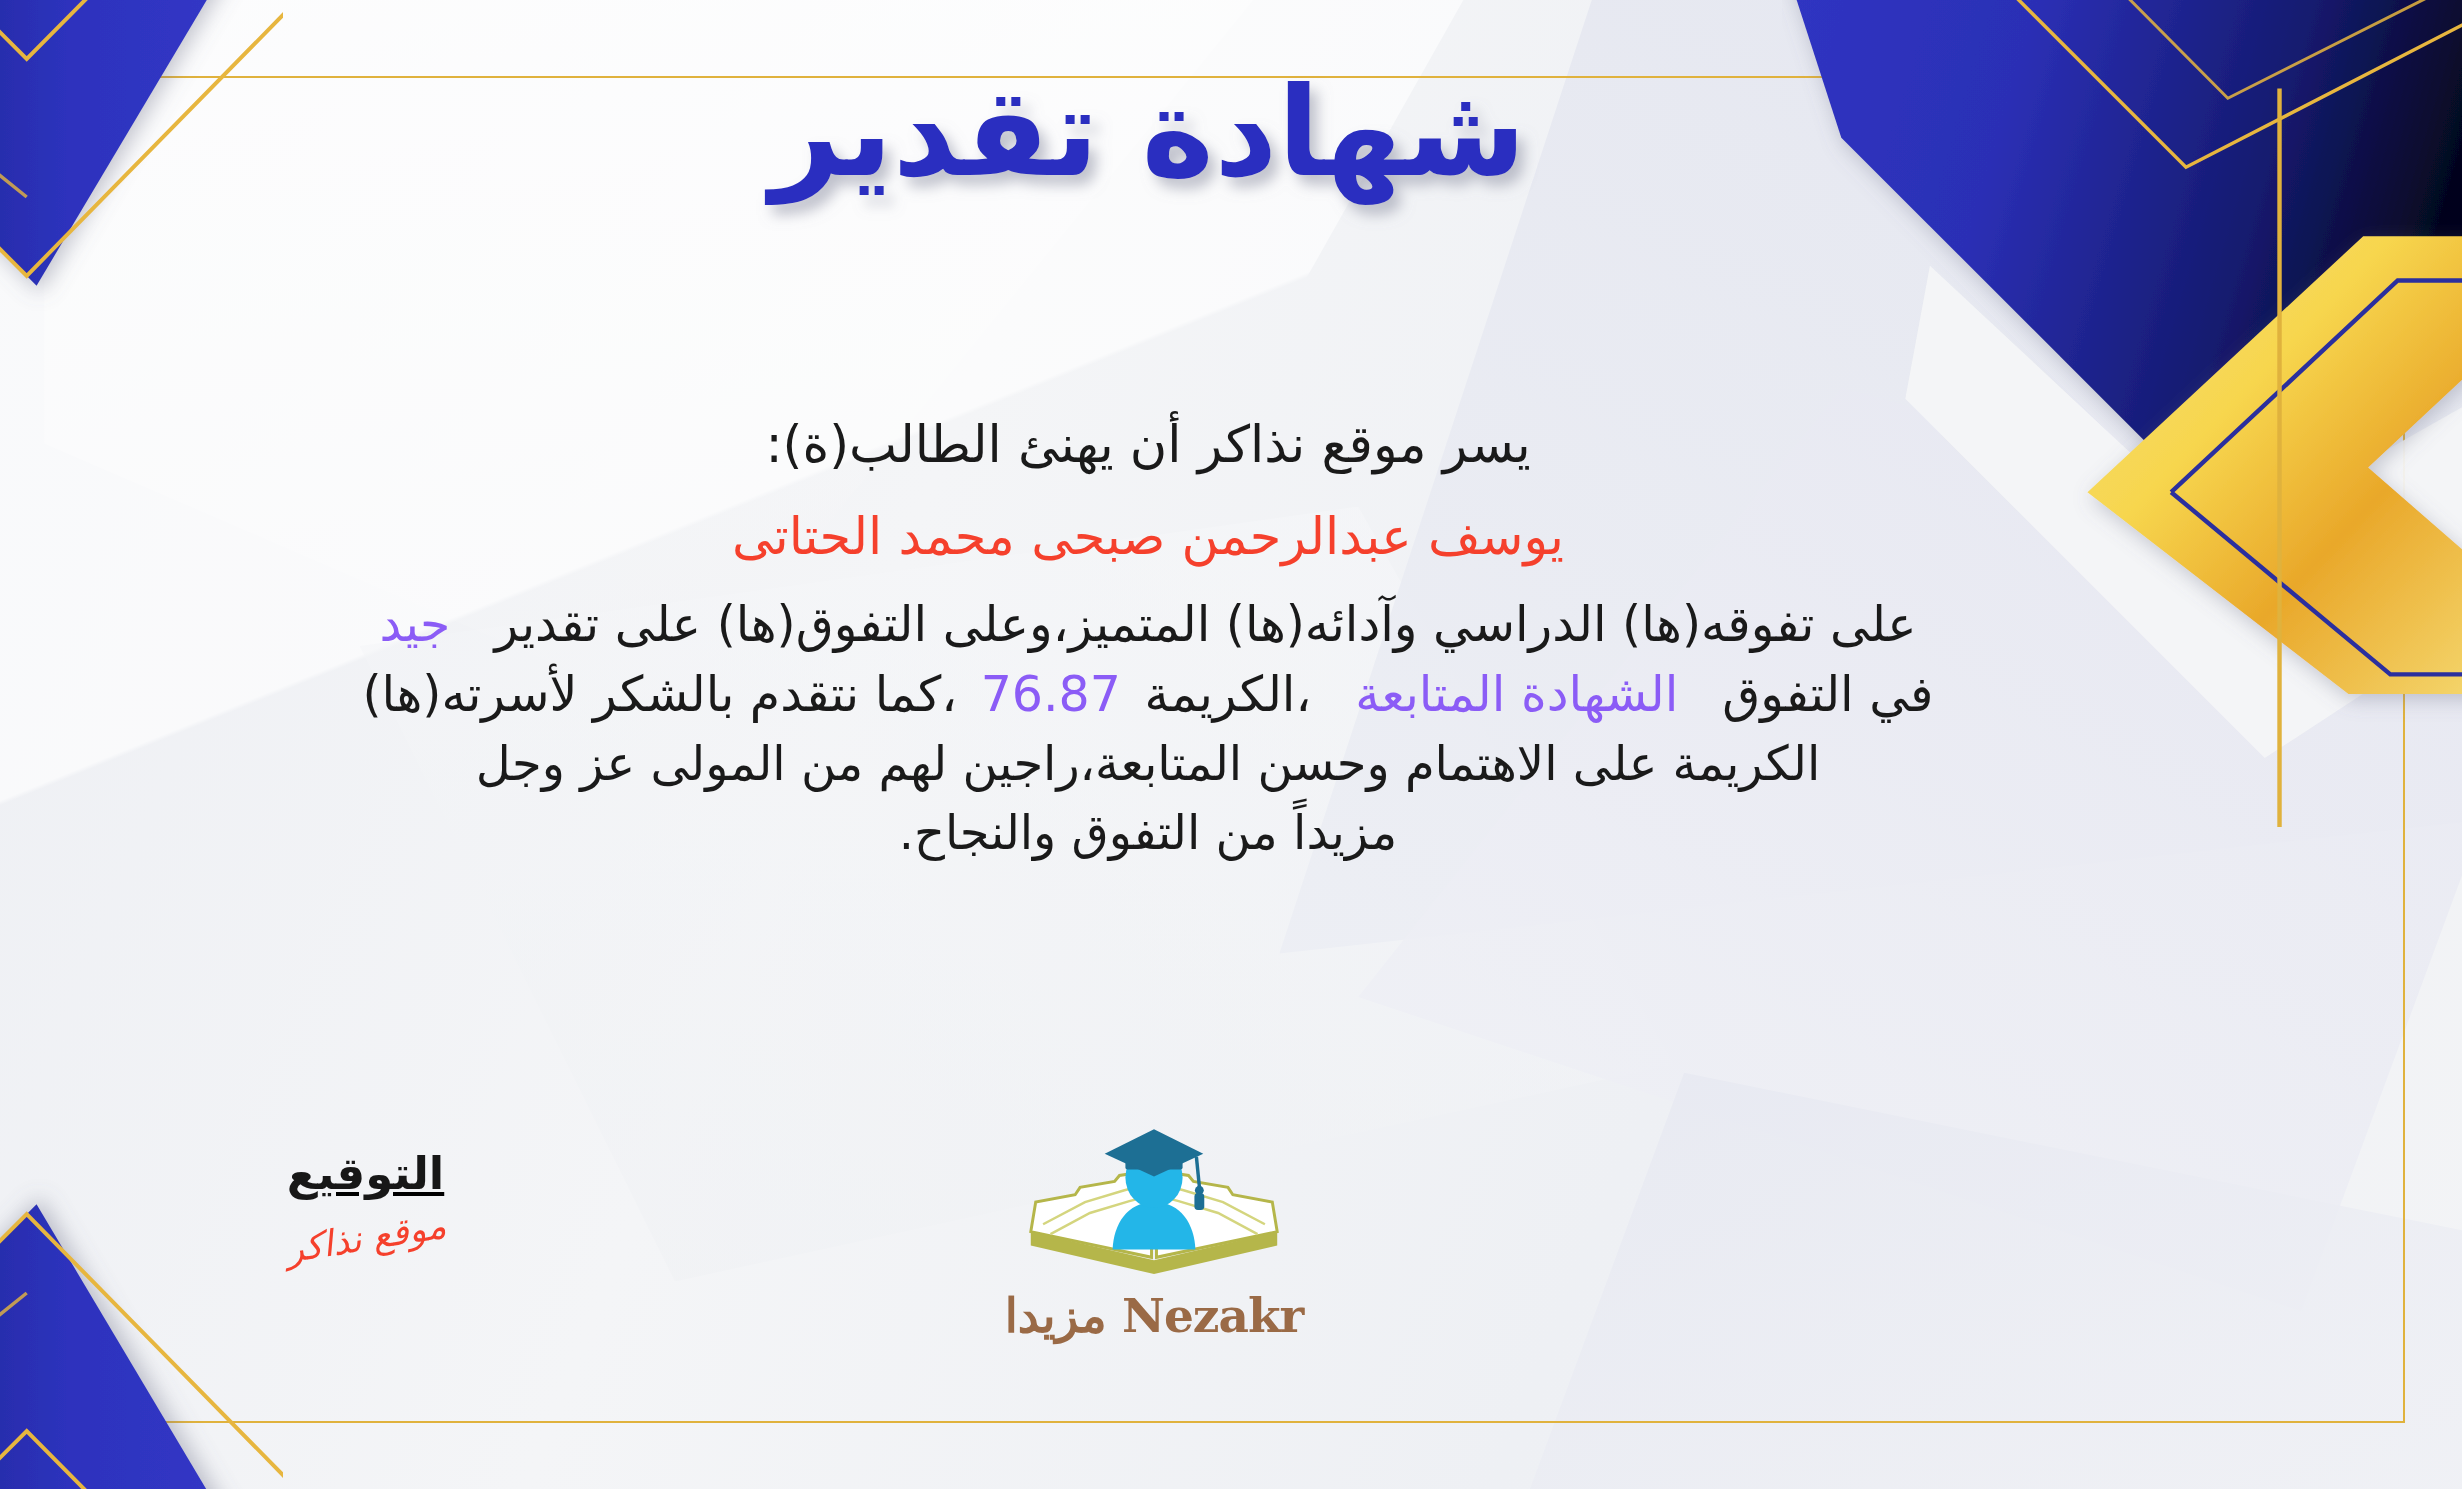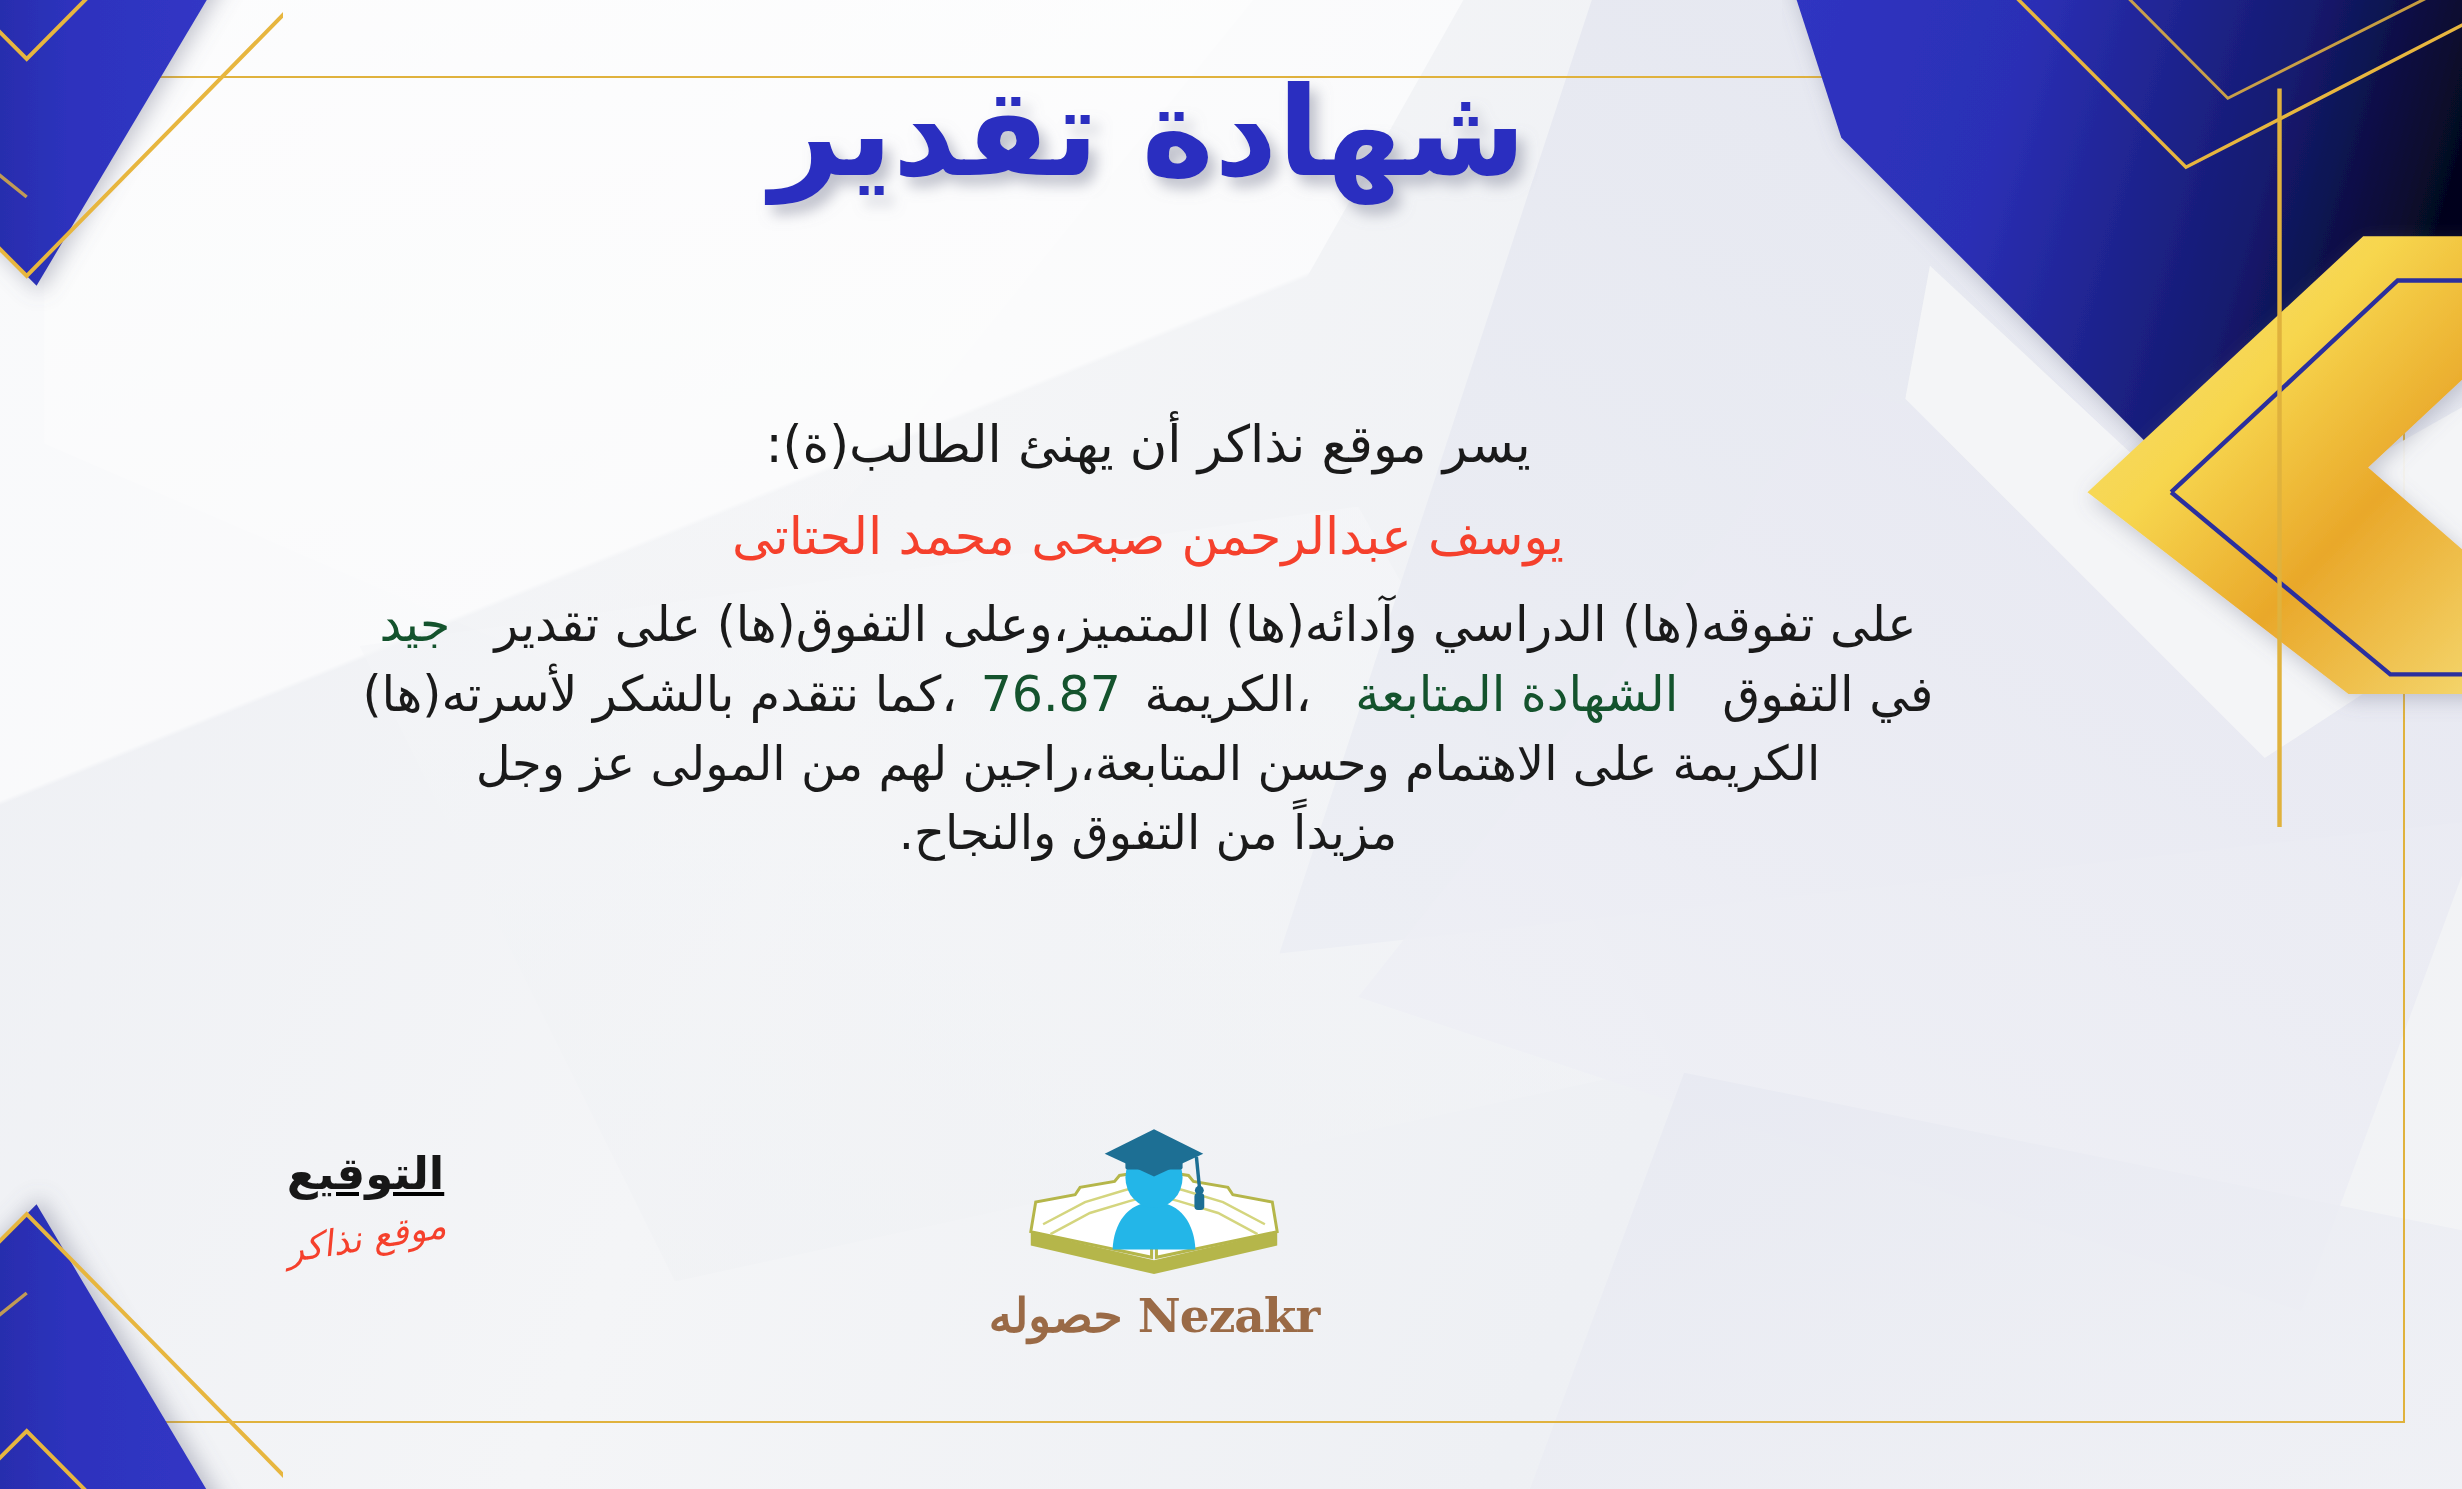--- a/index.html
+++ b/index.html
@@ -103,21 +103,21 @@
     line-height: 1.42;
     white-space: nowrap;
     font-weight: 500;
   }
   .l-greet   { font-size: 51px; margin-bottom: 19.7px; }
   .l-name    { font-size: 51px; color: #f5402c; margin-bottom: 16.7px; }
   .l-praise  { font-size: 49px; }
   .l-result  { font-size: 49px; }
   .l-family  { font-size: 48px; }
   .l-wish    { font-size: 48px; }
-  .hl { color: #14532d; }
+  .hl { color: #8b5cf6; }
   .sp-l { display:inline-block; width: 44px; }
   .sp-s { display:inline-block; width: 23.6px; }
 
   
   .sig-block {
     position: absolute;
     left: 374px;
     top: 1147px;
     width: 315px;
     text-align: center;
@@ -297,17 +297,17 @@
 
       <rect x="222" y="50" width="116" height="34" rx="4" fill="#1d6f94"></rect>
       <rect x="228" y="56" width="104" height="10" fill="#f2f3f5"></rect>
 
       <path d="M 280 2 L 380 52 L 280 98 L 180 52 Z" fill="#1d6f94"></path>
 
       <path d="M 366 58 L 372 118" stroke="#1d6f94" stroke-width="7" fill="none"></path>
       <circle cx="372" cy="126" r="9" fill="#1d6f94"></circle>
       <rect x="362" y="132" width="20" height="34" rx="7" fill="#1d6f94"></rect>
     </svg>
-    <div class="logo-word">Nezakr حصوله</div>
+    <div class="logo-word">Nezakr مزيدا</div>
   </div>
 
 </div>
 
 
 </body></html>

